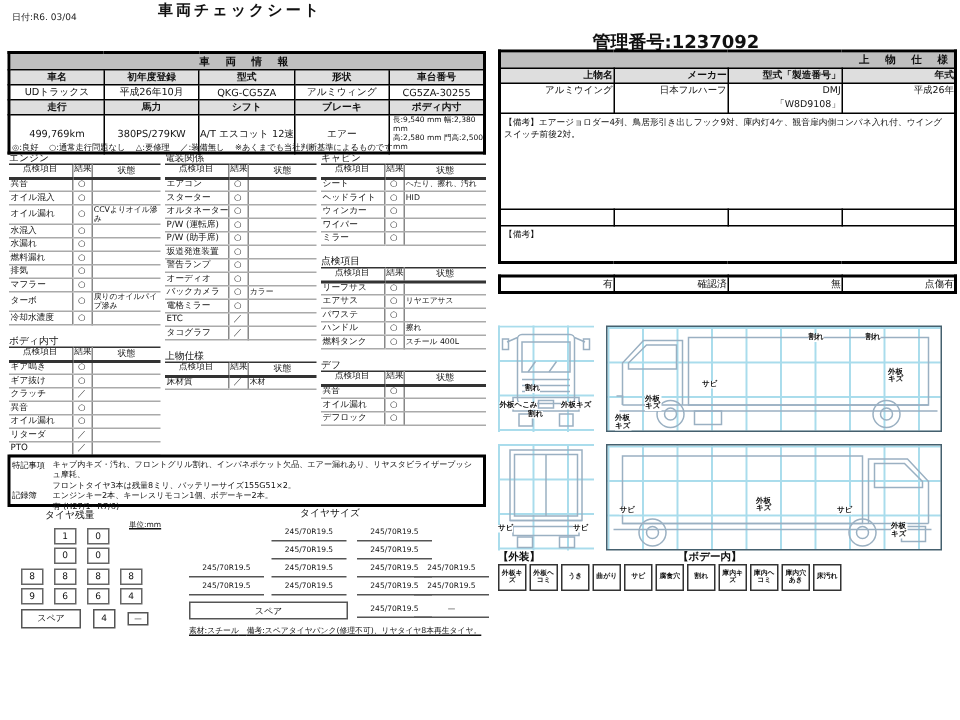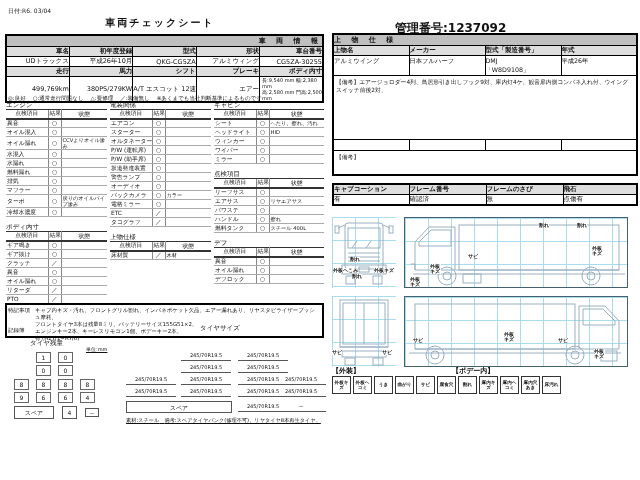--- a/index.html
+++ b/index.html
@@ -2,27 +2,27 @@
 <html><head>
 <meta charset="utf-8">
 <style>
   * { margin:0; padding:0; box-sizing:border-box; }
   html,body { width:640px; height:480px; background:#fff; }
   body { font-family:"DejaVu Sans", sans-serif; color:#111; }
   .page { position:relative; width:640px; height:480px; background:#fff; overflow:hidden; }
 
   
   .hdr-date { position:absolute; left:8px; top:7px; font-size:6px; color:#222; }
-  .hdr-title { position:absolute; left:0; right:320px; top:16px; text-align:center; font-size:10px; font-weight:bold; letter-spacing:2px; }
+  .hdr-title { position:absolute; left:0; right:320px; top:0; text-align:center; font-size:10px; font-weight:bold; letter-spacing:2px; }
   .hdr-ctrl { position:absolute; left:395px; top:20px; font-size:12px; font-weight:bold; }
 
   
   table { border-collapse:collapse; table-layout:fixed; }
   .vinfo { position:absolute; left:5px; top:34px; width:319px; border:2px solid #000; }
-  .vinfo td { border:1px solid #000; font-size:6.5px; text-align:right; overflow:hidden; white-space:nowrap; height:10px; }
+  .vinfo td { border:1px solid #000; font-size:6.5px; text-align:center; overflow:hidden; white-space:nowrap; height:10px; }
   .vinfo .bar td { background:#bfbfbf; font-weight:bold; font-size:7px; letter-spacing:4px; }
   .vinfo .hh td { background:#dedede; font-weight:bold; }
   .vinfo .dims { font-size:5px; line-height:6px; white-space:normal; text-align:left; padding-left:2px; }
 
   .legend { position:absolute; left:8px; top:95px; width:316px; font-size:5.5px; white-space:nowrap; }
   .legend span { margin-right:7px; }
 
   
   .mcol { position:absolute; top:101px; }
   .mt { margin-bottom:6px; }
@@ -42,21 +42,21 @@
   
   .tblock-t { position:absolute; font-size:6.5px; }
   .tdbox { position:absolute; width:15px; height:11px; border:1px solid #666; font-size:6px; text-align:center; line-height:10px; background:#fff; }
   .tsz { position:absolute; width:50px; font-size:5px; text-align:center; border-bottom:1px solid #555; height:10px; line-height:9px; white-space:nowrap; overflow:visible; }
   .sparebox { position:absolute; border:1px solid #555; font-size:6px; text-align:center; background:#fff; }
   .unit { position:absolute; font-size:5px; text-decoration:underline; }
   .matline { position:absolute; font-size:5.2px; text-decoration:underline; white-space:nowrap; }
 
   
   .rtab { position:absolute; left:332px; width:306px; border:2px solid #000; }
-  .rtab td { border:1px solid #000; font-size:6.5px; text-align:left; overflow:hidden; }
+  .rtab td { border:1px solid #000; font-size:6.5px; text-align:right; overflow:hidden; }
   .rtab .bar td { background:#bfbfbf; font-weight:bold; font-size:7px; letter-spacing:4px; height:10px; }
   .rtab .hh td { background:#dedede; font-weight:bold; height:10px; }
   .rtab .vv td { height:20px; vertical-align:top; font-size:6.3px; line-height:9px; }
   .rtab .remark { text-align:left; font-size:5.8px; vertical-align:top; padding:2px; line-height:8px; }
   .ext td { height:10px; }
 
   
   .panel { position:absolute; background:#fff;
     background-image:linear-gradient(#a9dcec 1px, transparent 1px),linear-gradient(90deg,#a9dcec 1px, transparent 1px);
     background-size:23px 23px; }
@@ -453,21 +453,21 @@
   <div class="tdbox" style="left:58px;top:379px">8</div>
   <div class="tdbox" style="left:80px;top:379px">8</div>
   <div class="tdbox" style="left:14px;top:392px">9</div>
   <div class="tdbox" style="left:36px;top:392px">6</div>
   <div class="tdbox" style="left:58px;top:392px">6</div>
   <div class="tdbox" style="left:80px;top:392px">4</div>
   <div class="sparebox" style="left:14px;top:406px;width:40px;height:13px;line-height:12px">スペア</div>
   <div class="sparebox" style="left:62px;top:406px;width:15px;height:13px;line-height:12px">4</div>
   <div class="sparebox" style="left:85px;top:408px;width:14px;height:9px;line-height:8px;font-size:5px">—</div>
 
-  <div class="tblock-t" style="left:200px;top:324px">タイヤサイズ</div>
+  <div class="tblock-t" style="left:200px;top:338px">タイヤサイズ</div>
   <div class="tsz" style="left:181px;top:351px">245/70R19.5</div>
   <div class="tsz" style="left:238px;top:351px">245/70R19.5</div>
   <div class="tsz" style="left:181px;top:363px">245/70R19.5</div>
   <div class="tsz" style="left:238px;top:363px">245/70R19.5</div>
   <div class="tsz" style="left:126px;top:375px">245/70R19.5</div>
   <div class="tsz" style="left:181px;top:375px">245/70R19.5</div>
   <div class="tsz" style="left:238px;top:375px">245/70R19.5</div>
   <div class="tsz" style="left:276px;top:375px">245/70R19.5</div>
   <div class="tsz" style="left:126px;top:387px">245/70R19.5</div>
   <div class="tsz" style="left:181px;top:387px">245/70R19.5</div>
@@ -508,26 +508,20 @@
           <td></td>
         </tr>
     <tr>
           <td colspan="4" class="remark" style="height:24px"><span>【備考】</span><span></span></td>
         </tr>
   </tbody>
     </table>
 
   <table class="rtab ext" style="top:183px">
     <tbody>
-    <tr class="hh">
-      <td style="width:76px">キャブコーション</td>
-      <td style="width:77px">フレーム番号</td>
-      <td style="width:77px">フレームのさび</td>
-      <td>飛石</td>
-    </tr>
     <tr>
       <td>有</td>
       <td>確認済</td>
       <td>無</td>
       <td>点傷有</td>
     </tr>
   </tbody>
     </table>
 
   <div class="panel" style="left:332px;top:217px;width:64px;height:71px">

